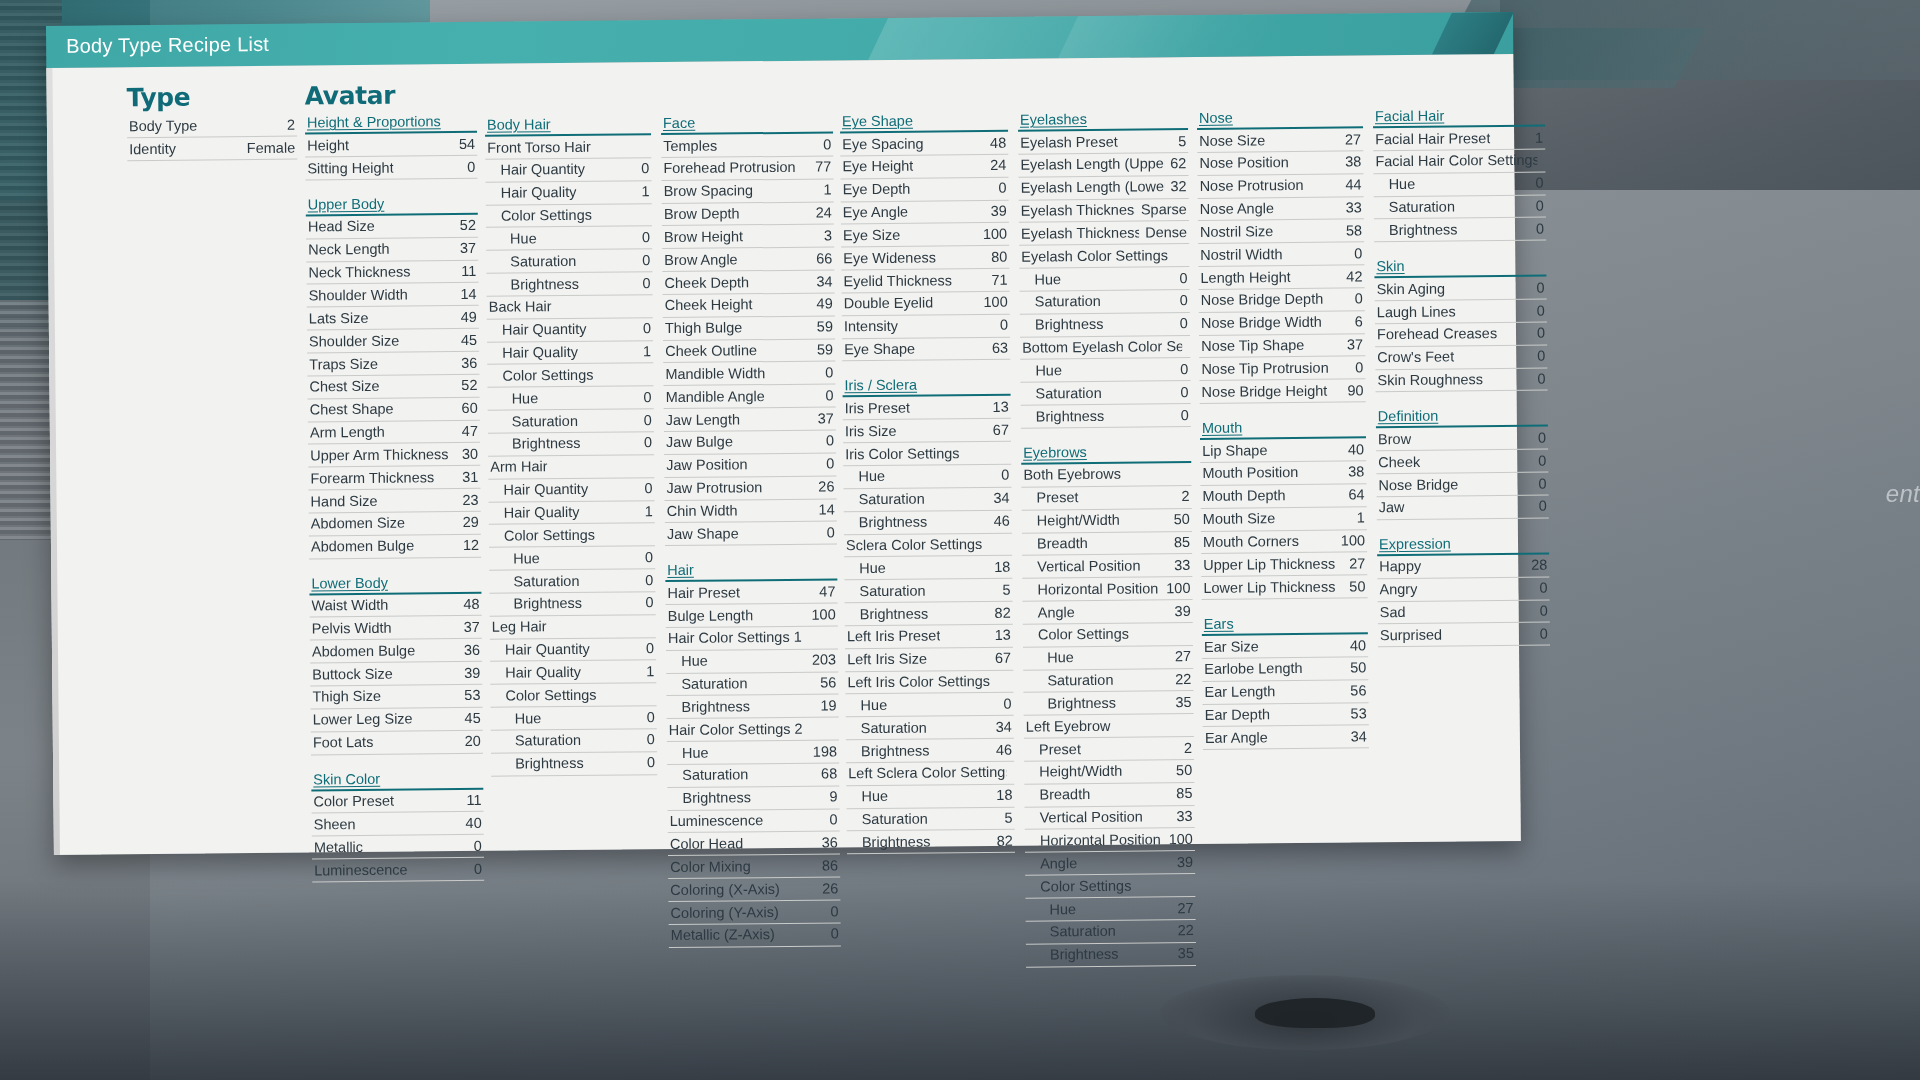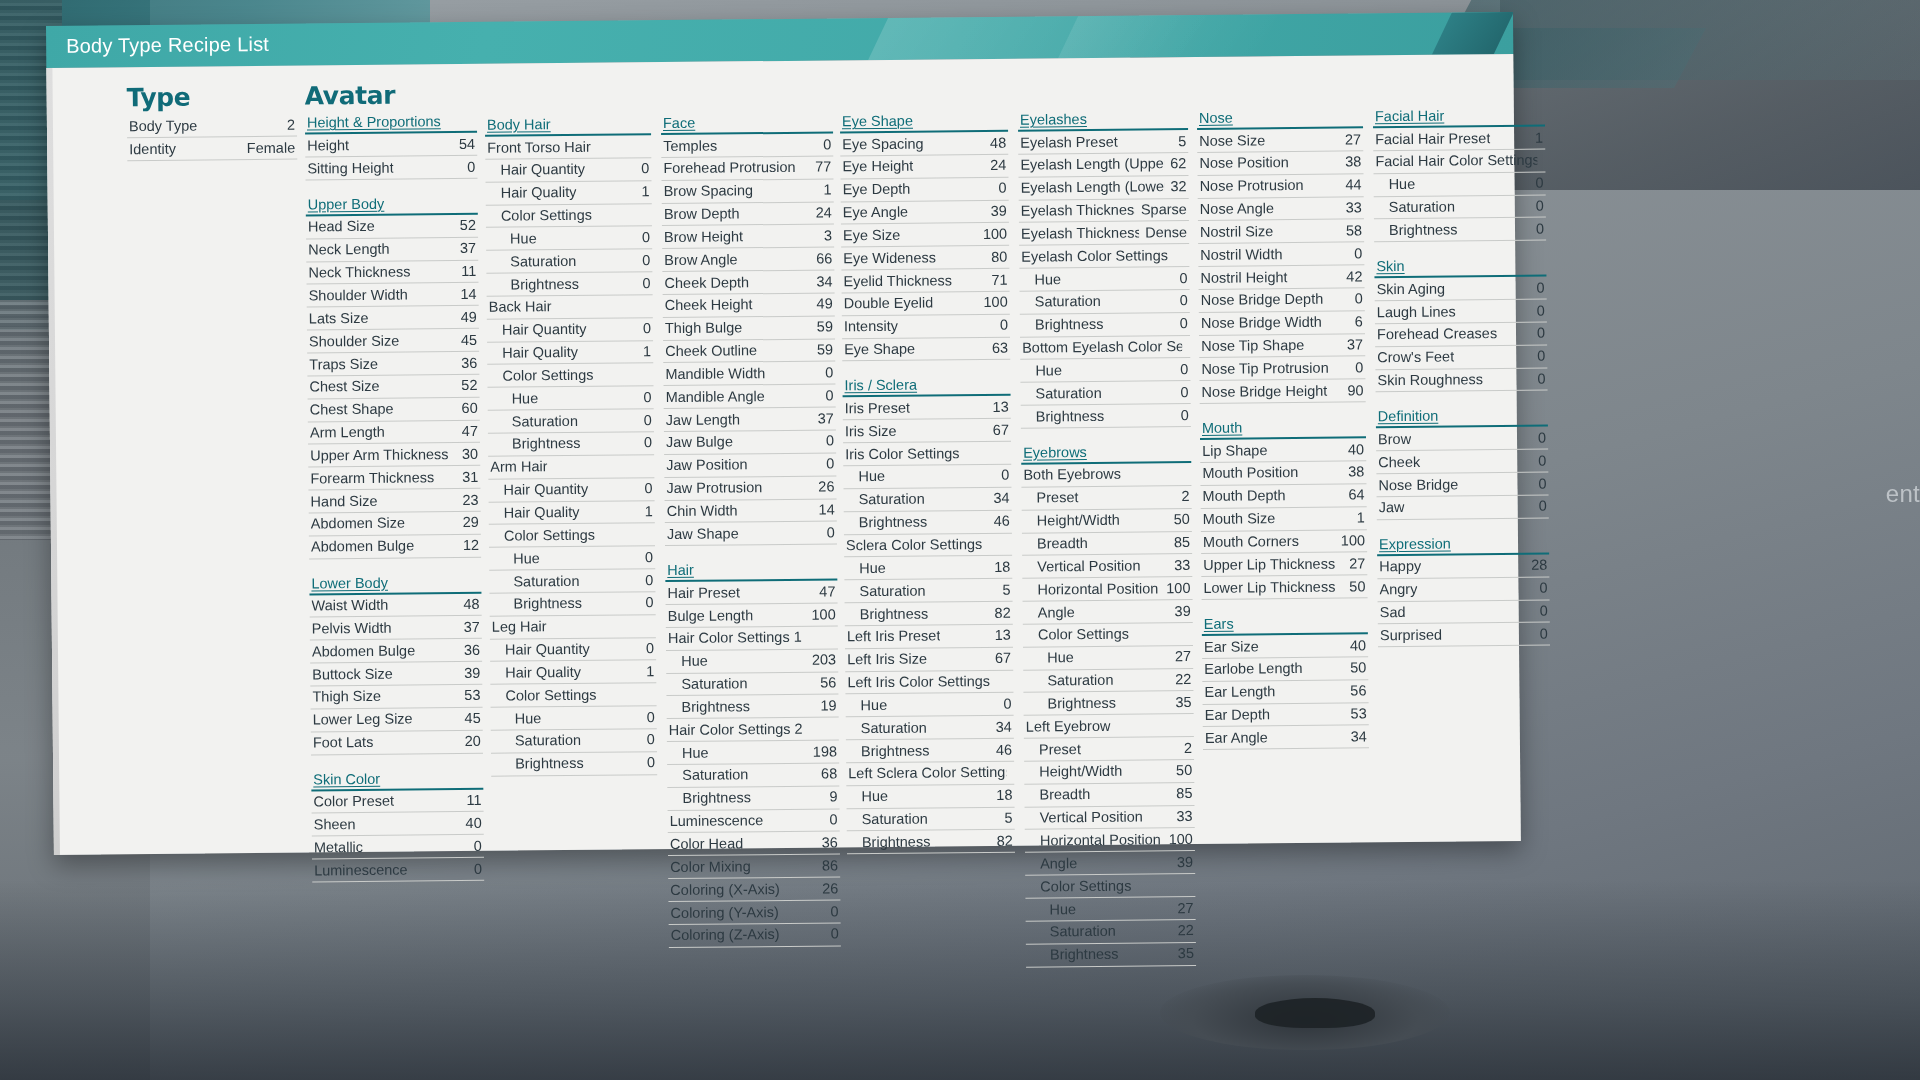--- a/index.html
+++ b/index.html
@@ -61,20 +61,21 @@
     border-radius:50%;
   }
   .bg-blob2{
     position:absolute;left:1255px;bottom:52px;width:120px;height:30px;
     background:#1d2226;border-radius:50% 50% 40% 40%;opacity:.9;
   }
   .bg-ghost-text{
     position:absolute;right:0px;top:480px;
     font-size:24px;color:#c9ced2;opacity:.85;letter-spacing:.3px;
     font-family:"Liberation Sans", sans-serif;
+    font-style:italic;
   }
 
   
   #panel{
     position:absolute;left:46px;top:26px;width:1467px;height:829px;
     transform:rotate(-0.55deg);
     transform-origin:0 0;
     box-shadow:0 10px 26px rgba(0,0,0,.35);
   }
   .titlebar{
@@ -587,21 +588,21 @@
             </div>
             <div class="row">
               <span class="lbl">Coloring (X-Axis)</span>
               <span class="val">26</span>
             </div>
             <div class="row">
               <span class="lbl">Coloring (Y-Axis)</span>
               <span class="val">0</span>
             </div>
             <div class="row">
-              <span class="lbl">Coloring (Z-Axis)</span>
+              <span class="lbl">Metallic (Z-Axis)</span>
               <span class="val">0</span>
             </div>
           </div>
         </div>
         <div class="col pad-top" id="col-eye">
           <div class="group">
             <div class="grouphead">Eye Shape</div>
             <div class="row">
               <span class="lbl">Eye Spacing</span>
               <span class="val">48</span>
@@ -896,21 +897,21 @@
             </div>
             <div class="row">
               <span class="lbl">Nostril Size</span>
               <span class="val">58</span>
             </div>
             <div class="row">
               <span class="lbl">Nostril Width</span>
               <span class="val">0</span>
             </div>
             <div class="row">
-              <span class="lbl">Nostril Height</span>
+              <span class="lbl">Length Height</span>
               <span class="val">42</span>
             </div>
             <div class="row">
               <span class="lbl">Nose Bridge Depth</span>
               <span class="val">0</span>
             </div>
             <div class="row">
               <span class="lbl">Nose Bridge Width</span>
               <span class="val">6</span>
             </div>

